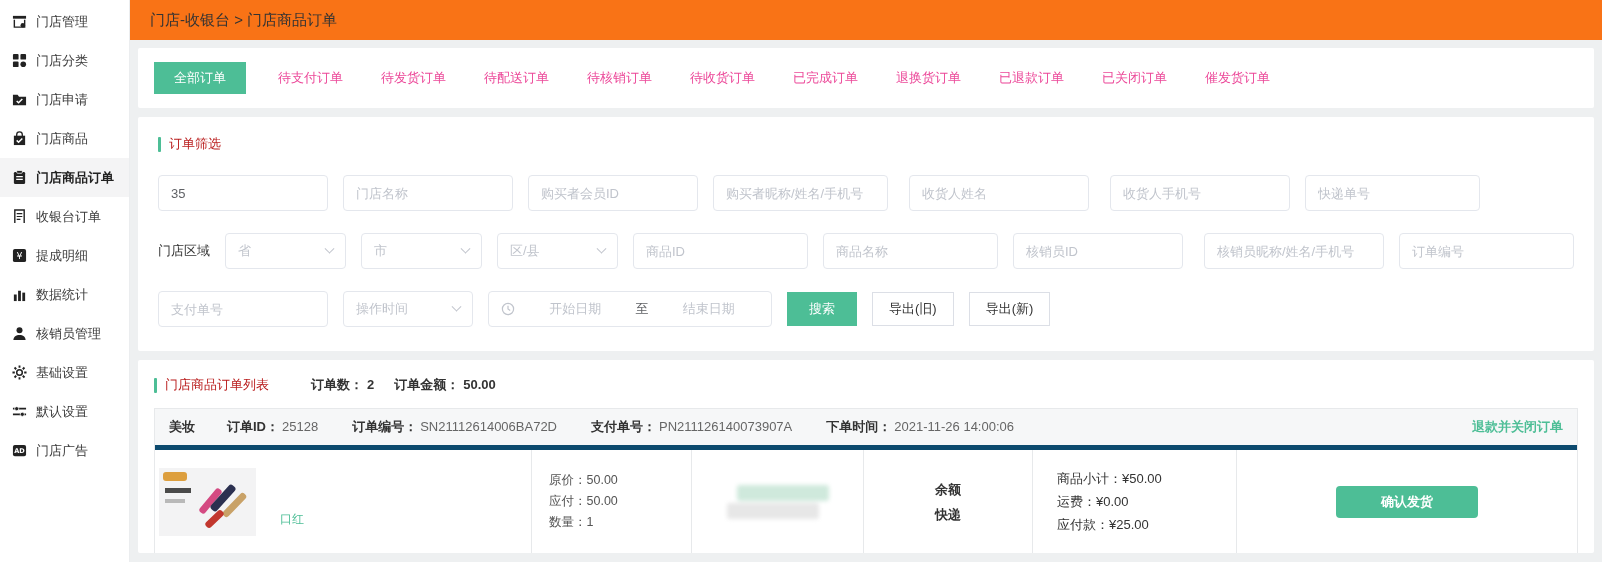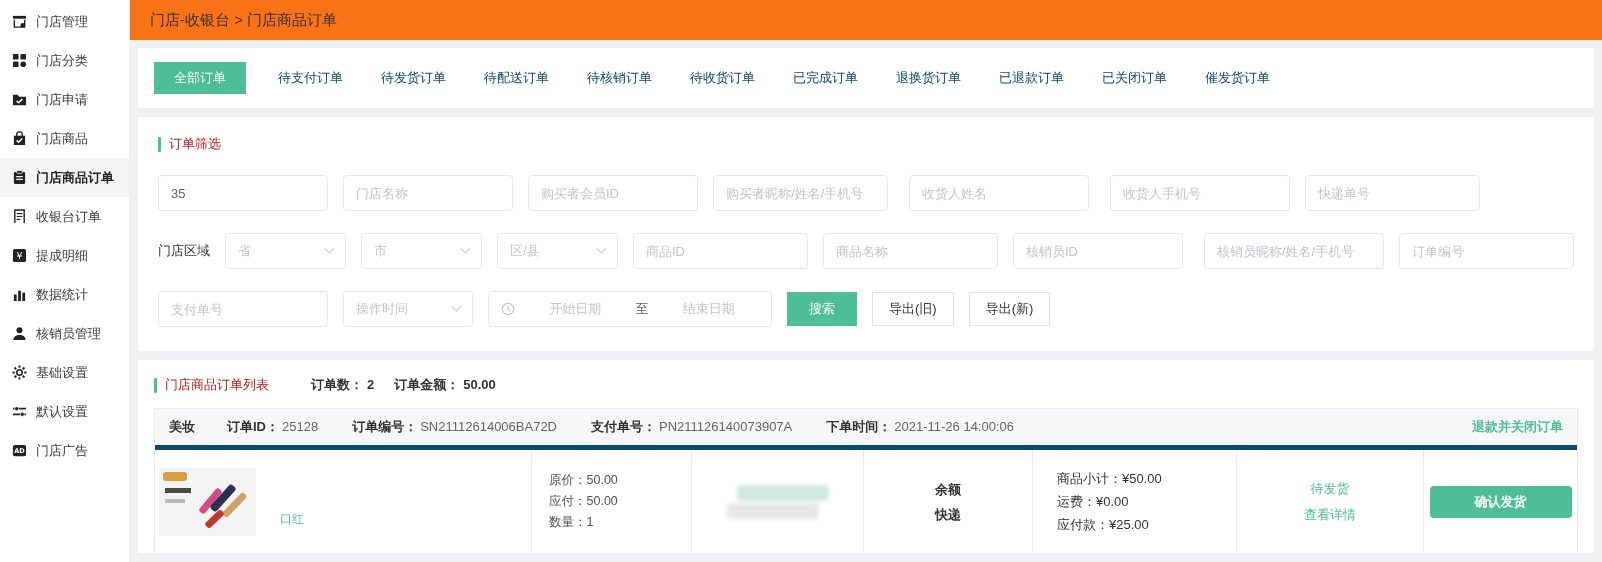--- a/index.html
+++ b/index.html
@@ -16,21 +16,21 @@
   .side-item .sicon { width:16px; height:16px; display:flex; align-items:center; justify-content:center; flex:none; }
   .side-item.active { background:#f4f4f5; font-weight:bold; color:#222; }
   .side-item svg { display:block; }
 
   
   .main { flex:1; display:flex; flex-direction:column; height:562px; overflow:hidden; }
   .breadcrumb { background:#f97316; padding:11px 20px 10px; font-size:15px; color:#333; }
 
   .card { background:#fff; margin:0 8px 9px; border-radius:2px; }
   .tabs-card { margin-top:8px; padding:14px 16px; display:flex; align-items:center; gap:26px; }
-  .tab { font-size:13px; color:#0c4a6e; padding:7px 6px; cursor:pointer; white-space:nowrap; }
+  .tab { font-size:13px; color:#ec4899; padding:7px 6px; cursor:pointer; white-space:nowrap; }
   .tab.active { background:var(--accent); color:#fff; border-radius:0; padding:7px 20px; }
 
   .filter-card { padding:18px 20px 24px; }
   .sec-title { display:flex; align-items:center; gap:8px; font-size:13px; font-weight:normal; color:#b91c1c; }
   .sec-title .bar { width:3px; height:15px; background:var(--accent); border-radius:1px; display:inline-block; }
 
   .frow { display:flex; align-items:center; gap:15px; margin-top:22px; }
   .inp, .sel, .drange {
     height:36px; border:1px solid #e4e7ed; border-radius:4px; background:#fff;
     font-size:13px; color:#606266; padding:0 12px;
@@ -364,26 +364,20 @@
           </div>
 
           <div class="ocell c-totals">
             <div class="totals-lines">
               <div><span>商品小计：</span><span>¥50.00</span></div>
               <div><span>运费：</span><span>¥0.00</span></div>
               <div><span>应付款：</span><span>¥25.00</span></div>
             </div>
           </div>
 
-          <div class="ocell c-status">
-            <div class="status-lines">
-              <div>待发货</div>
-              <div class="detail">查看详情</div>
-            </div>
-          </div>
 
           <div class="ocell c-action">
             <button class="confirm-btn">确认发货</button>
           </div>
         </div>
       </div>
     </div>
 
   </div>
 </div>

